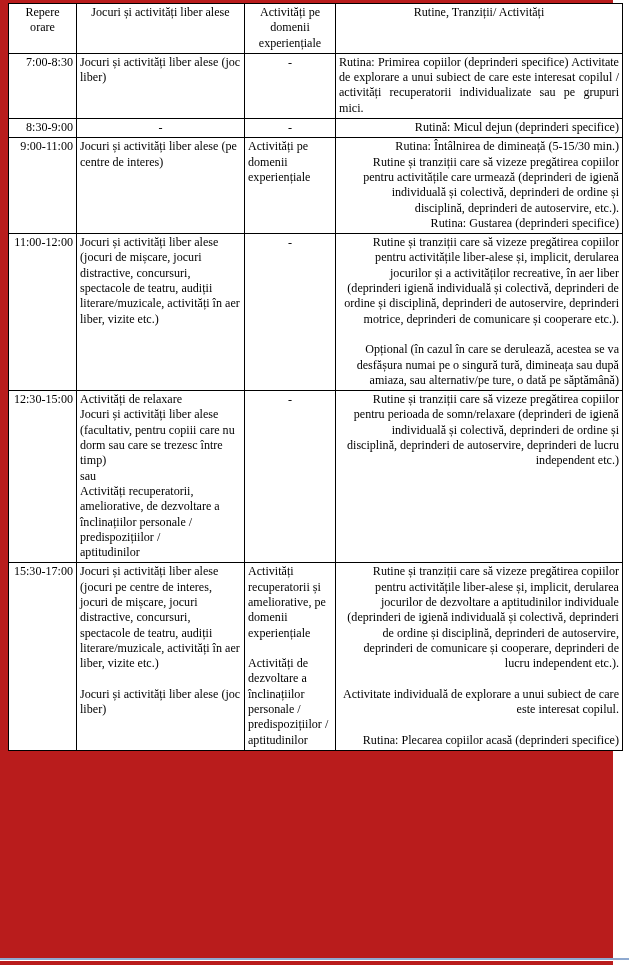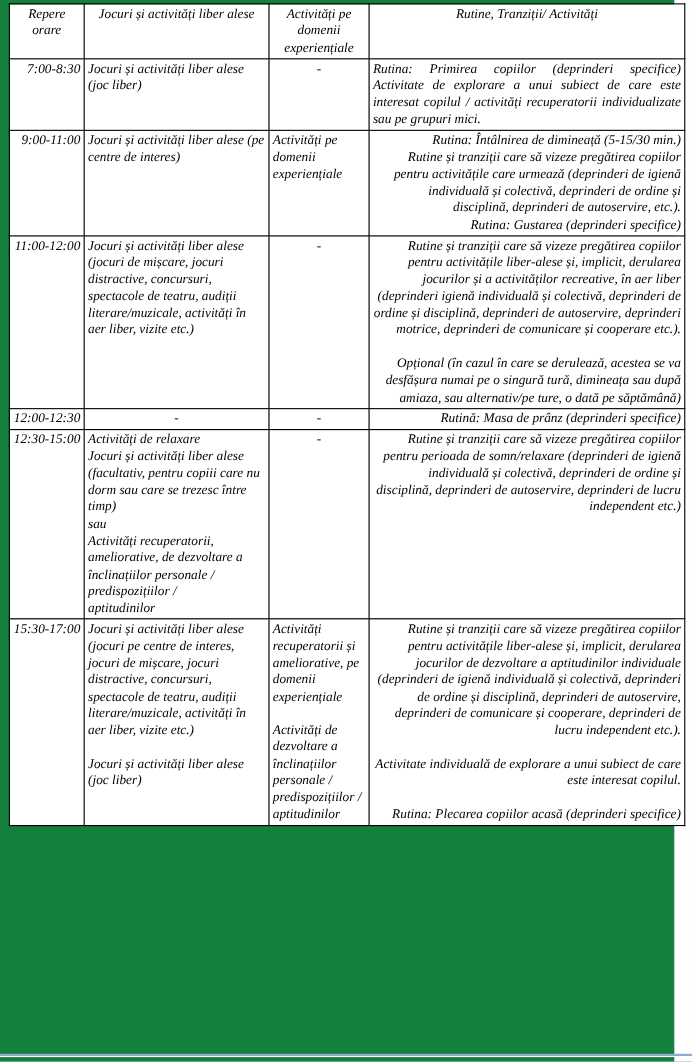--- a/index.html
+++ b/index.html
@@ -12,23 +12,22 @@
     height: 965px;
     font-family: "Liberation Serif", "DejaVu Serif", serif;
     color: #000000;
     overflow: hidden;
   }
 
   .page {
     position: relative;
     width: 613px;
     height: 965px;
-    background: #15803d;
+    background: #b91c1c;
     box-sizing: border-box;
-    font-style: italic;
   }
 
   table.schedule {
     position: absolute;
     left: 8px;
     top: 3px;
     width: 614px;
     border-collapse: collapse;
     table-layout: fixed;
     font-size: 12.1px;
@@ -107,20 +106,26 @@
 
     <tbody>
 
       <tr>
         <td class="cell-left">7:00-8:30</td>
         <td class="cell-center">Jocuri și activități liber alese (joc liber)</td>
         <td class="cell-dash">-</td>
         <td class="cell-justify">Rutina: Primirea copiilor (deprinderi specifice) Activitate de explorare a unui subiect de care este interesat copilul / activități recuperatorii individualizate sau pe grupuri mici.</td>
       </tr>
 
+      <tr>
+        <td class="cell-left">8:30-9:00</td>
+        <td class="cell-dash">-</td>
+        <td class="cell-dash">-</td>
+        <td class="cell-left">Rutină: Micul dejun (deprinderi specifice)</td>
+      </tr>
 
       <tr>
         <td class="cell-left nowrapish">9:00-11:00</td>
         <td class="cell-center">Jocuri și activități liber alese (pe centre de interes)</td>
         <td class="cell-center">Activități pe domenii experiențiale</td>
         <td class="cell-left nowrapish">Rutina: Întâlnirea de dimineață (5-15/30 min.)
 Rutine și tranziții care să vizeze pregătirea copiilor pentru activitățile care urmează (deprinderi de igienă individuală și colectivă, deprinderi de ordine și disciplină, deprinderi de autoservire, etc.).
 Rutina: Gustarea (deprinderi specifice)</td>
       </tr>
 
@@ -128,26 +133,20 @@
         <td class="cell-left nowrapish">11:00-12:00</td>
         <td class="cell-center">Jocuri și activități liber alese (jocuri de mișcare, jocuri distractive, concursuri, spectacole de teatru, audiții literare/muzicale, activități în aer liber, vizite etc.)</td>
         <td class="cell-dash">-</td>
         <td class="cell-left">
           <span>Rutine și tranziții care să vizeze pregătirea copiilor pentru activitățile liber-alese și, implicit, derularea jocurilor și a activităților recreative, în aer liber (deprinderi igienă individuală și colectivă, deprinderi de ordine și disciplină, deprinderi de autoservire, deprinderi motrice, deprinderi de comunicare și cooperare etc.).</span>
           <span class="gap"></span>
           <span>Opțional (în cazul în care se derulează, acestea se va desfășura numai pe o singură tură, dimineața sau după amiaza, sau alternativ/pe ture, o dată pe săptămână)</span>
         </td>
       </tr>
 
-      <tr>
-        <td class="cell-left nowrapish">12:00-12:30</td>
-        <td class="cell-dash">-</td>
-        <td class="cell-dash">-</td>
-        <td class="cell-left">Rutină: Masa de prânz (deprinderi specifice)</td>
-      </tr>
 
       <tr>
         <td class="cell-left nowrapish">12:30-15:00</td>
         <td class="cell-center nowrapish">Activități de relaxare
 Jocuri și activități liber alese (facultativ, pentru copiii care nu dorm sau care se trezesc între timp)
 sau
 Activități recuperatorii, ameliorative, de dezvoltare a înclinațiilor personale /
 predispozițiilor /
 aptitudinilor</td>
         <td class="cell-dash">-</td>

